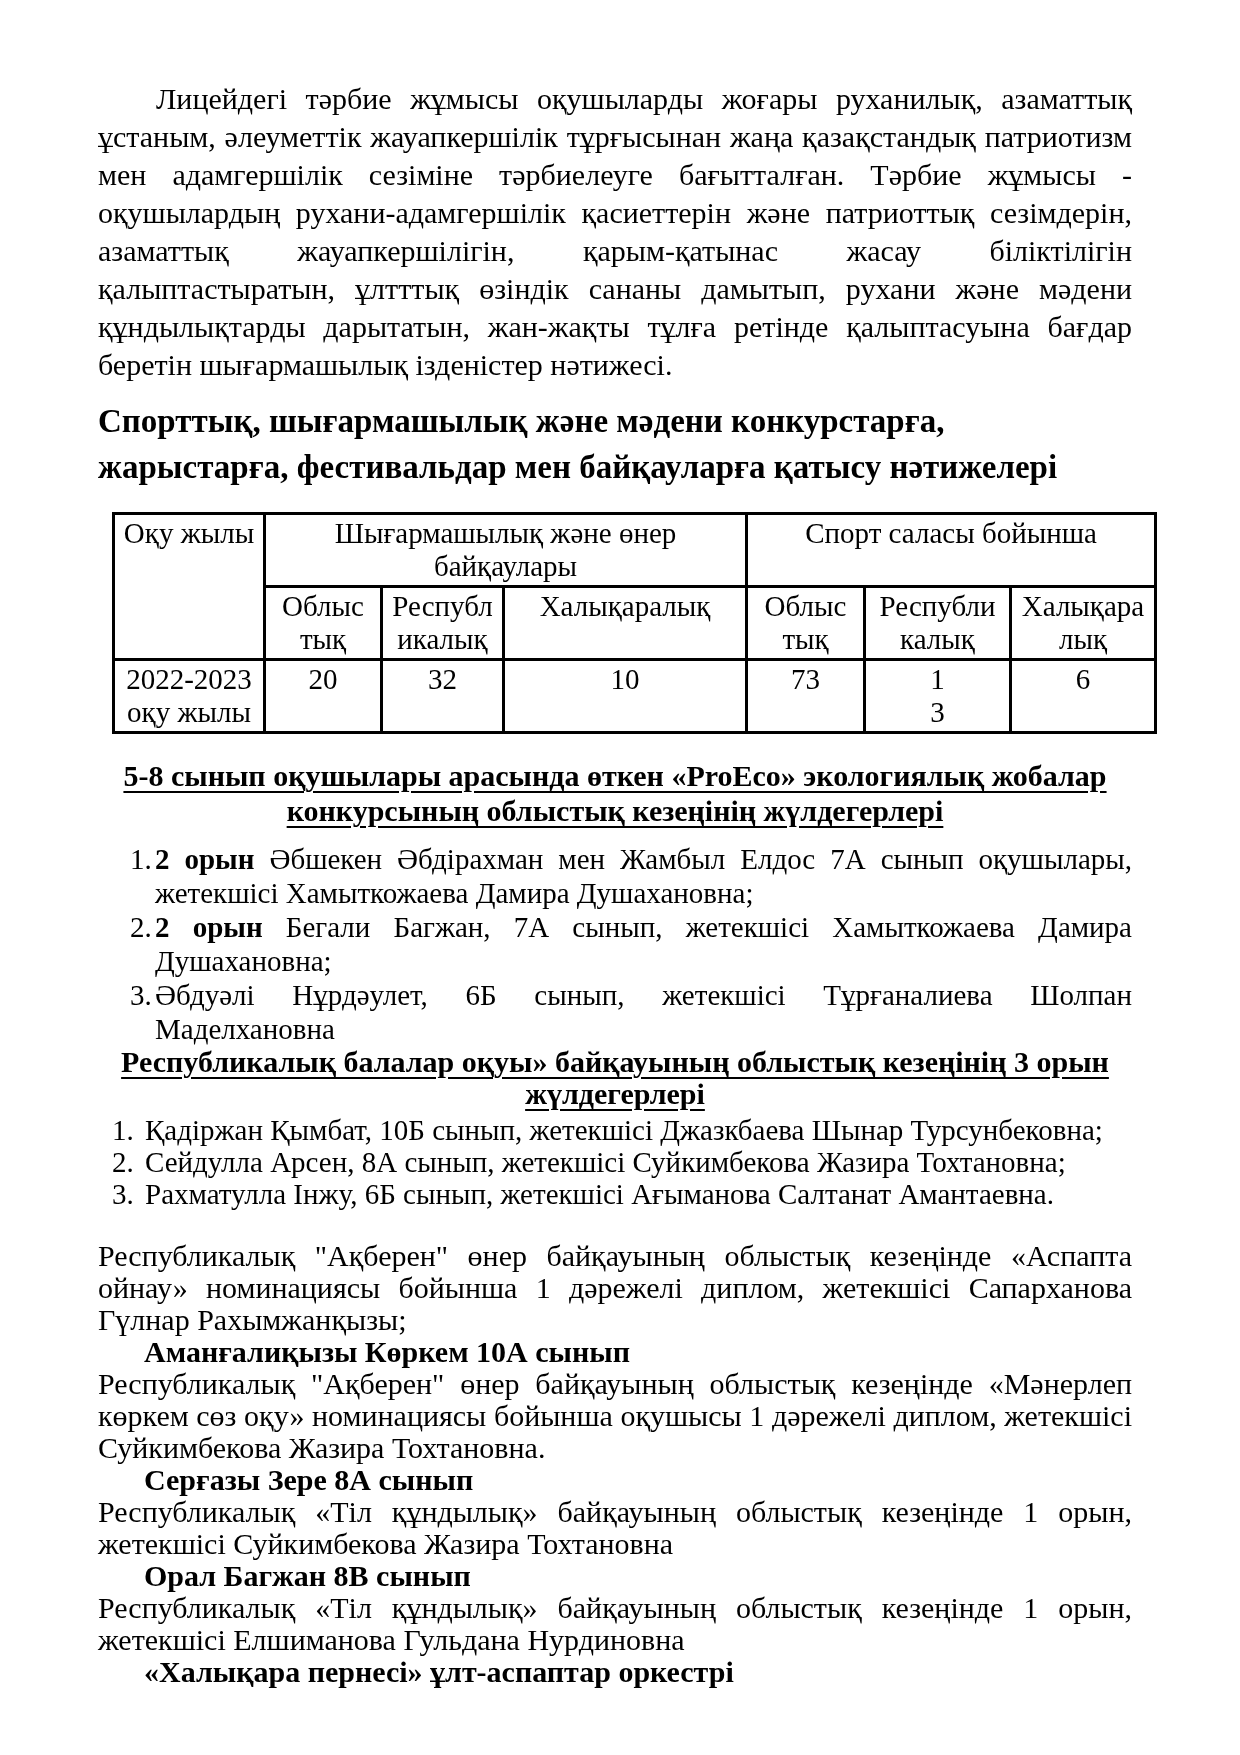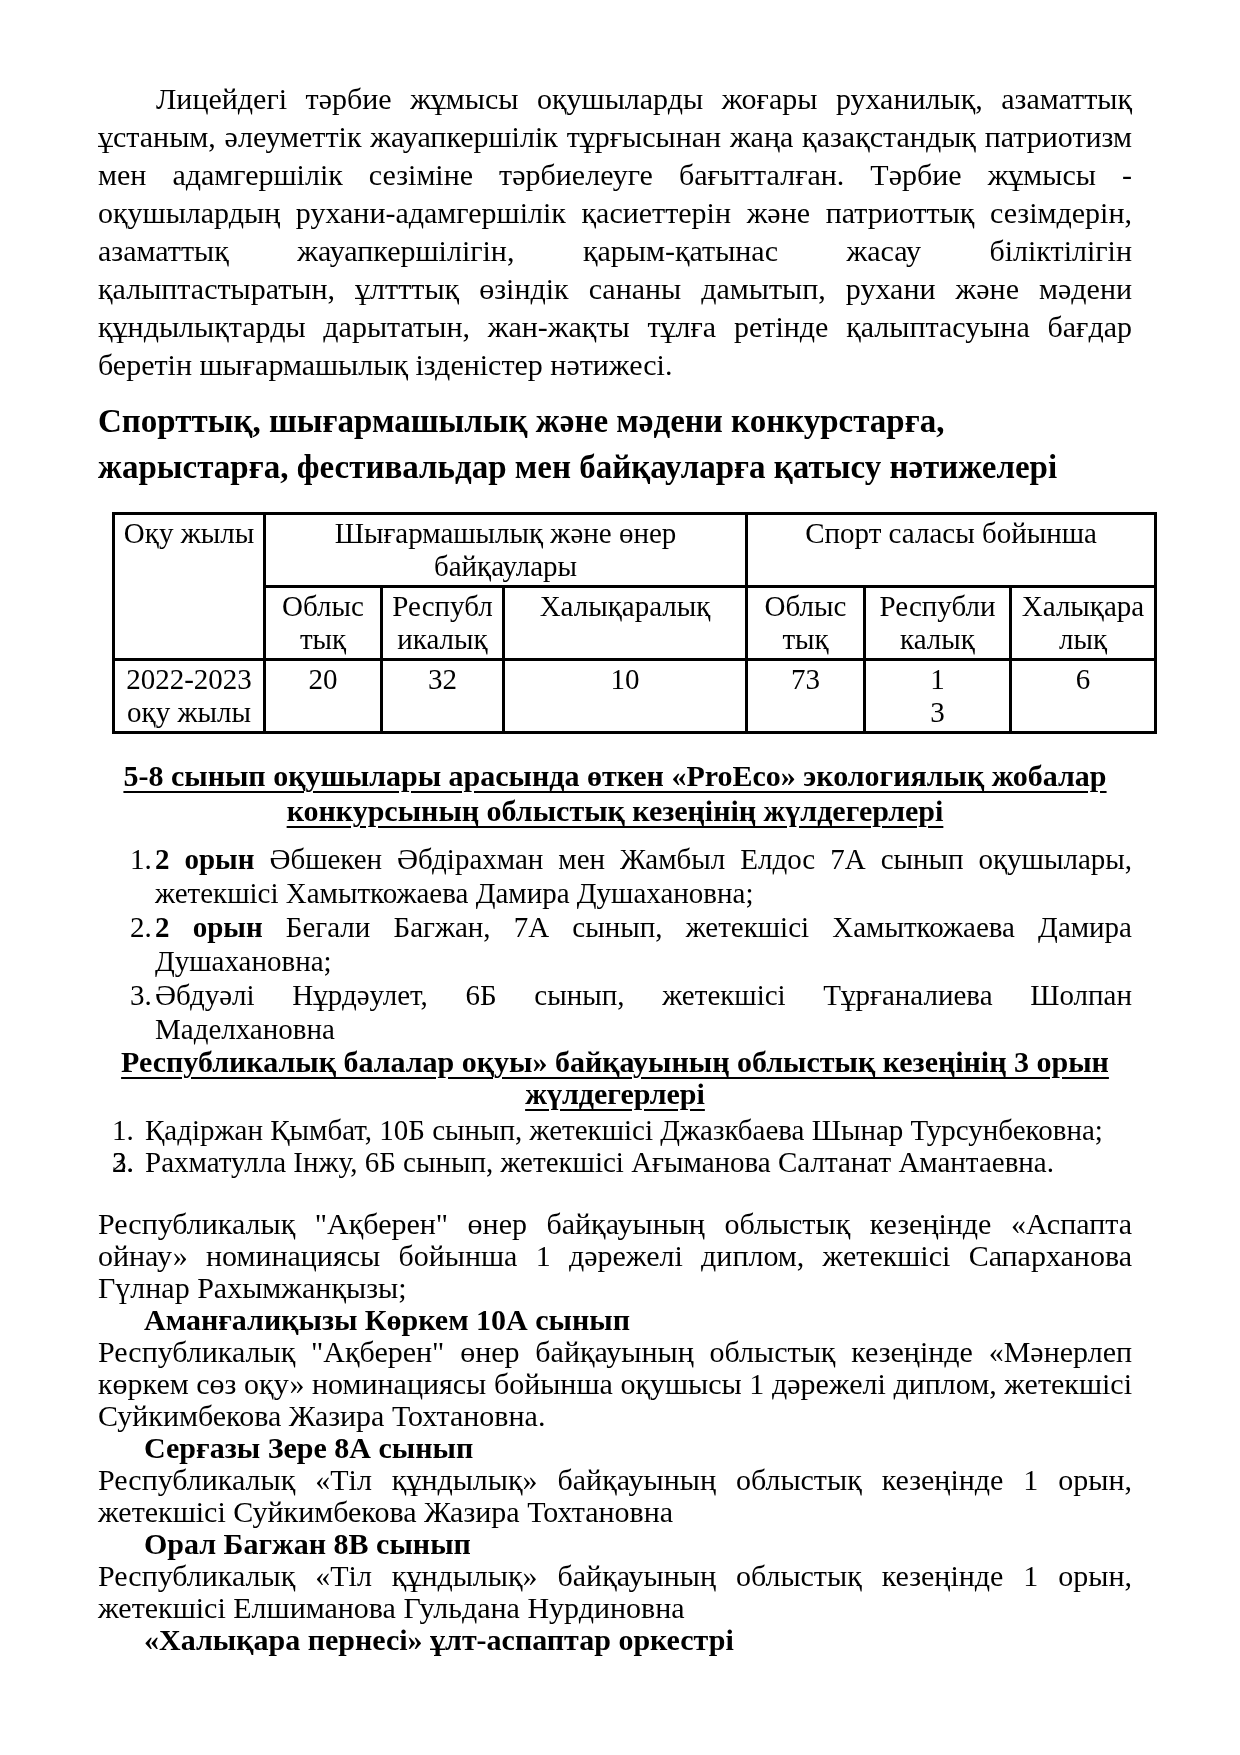--- a/index.html
+++ b/index.html
@@ -137,21 +137,21 @@
 
   <div class="u-heading reading-heading">
     <span class="u">Республикалық балалар оқуы» байқауының облыстық кезеңінің 3 орын жүлдегерлері</span>
   </div>
 
   <div class="list list-2">
     <div class="li">
       <span class="num">1.</span><span>Қадіржан Қымбат, 10Б сынып, жетекшісі Джазкбаева Шынар Турсунбековна;</span>
     </div>
     <div class="li">
-      <span class="num">2.</span>
+      <span class="num">2.</span><span>Сейдулла Арсен, 8А сынып, жетекшісі Суйкимбекова Жазира Тохтановна;</span>
     </div>
     <div class="li">
       <span class="num">3.</span><span>Рахматулла Інжу, 6Б сынып, жетекшісі Ағыманова Салтанат Амантаевна.</span>
     </div>
   </div>
 
   <div class="achievements">
     <div>
       <div class="ach-desc">Республикалық "Ақберен" өнер байқауының облыстық кезеңінде «Аспапта ойнау» номинациясы бойынша 1 дәрежелі диплом, жетекшісі Сапарханова  Гүлнар Рахымжанқызы;</div>
     </div>

